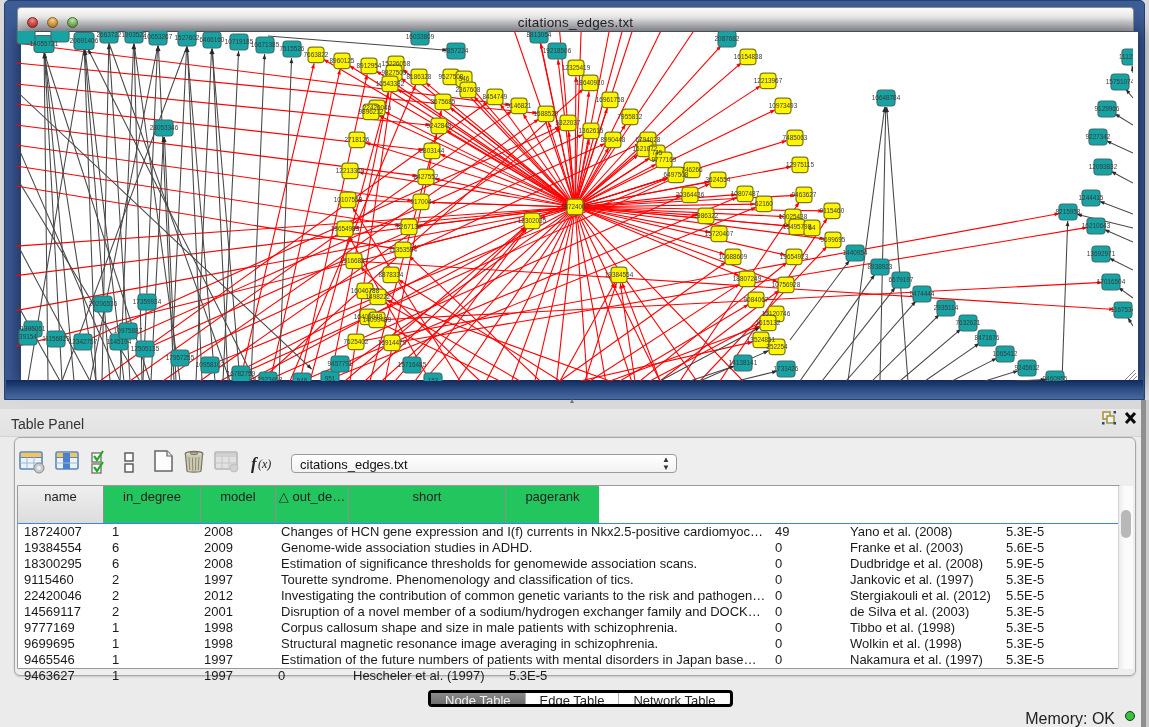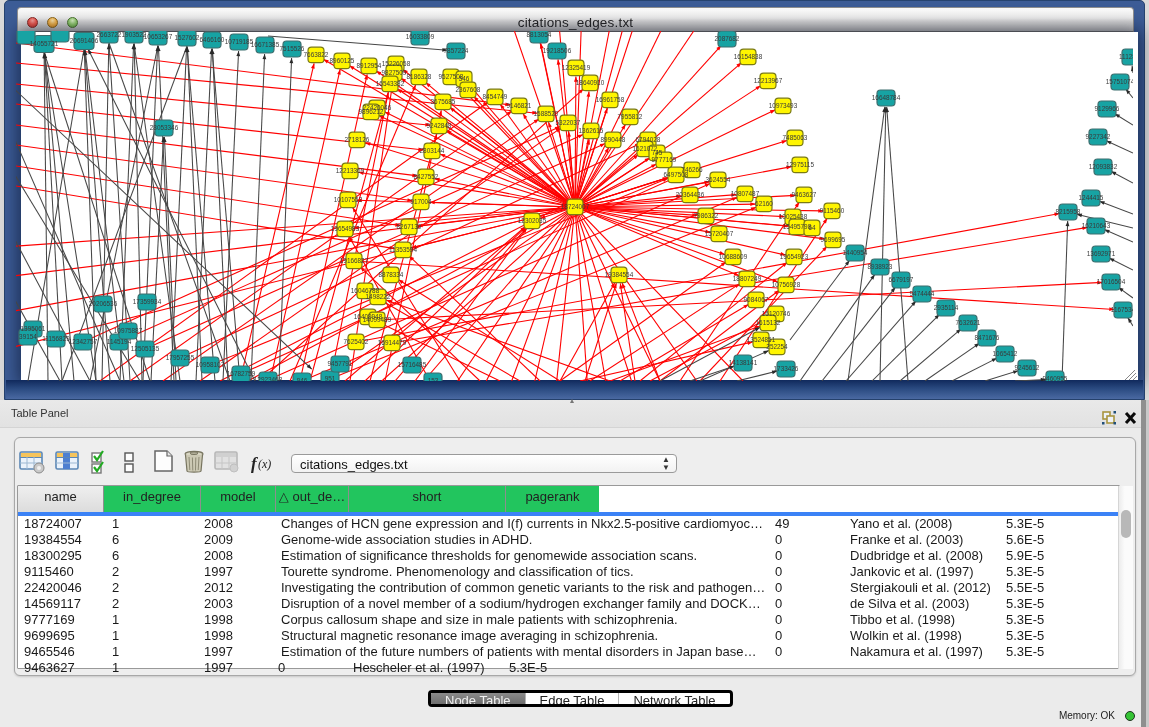--- a/index.html
+++ b/index.html
@@ -5,46 +5,46 @@
 .win{position:absolute;left:4px;top:0;width:1141px;height:400px;background:#3c5c96;border:1px solid #26436f;border-radius:5px 5px 0 0}
 .win .bot{position:absolute;left:1px;right:1px;bottom:0;height:19px;background:linear-gradient(180deg,#10295c 0%,#2a4a80 45%,#4a69a2 100%)}
 .titlebar{position:absolute;left:12px;top:6px;width:1117px;height:25px;background:linear-gradient(180deg,#fbfbfb 0%,#ededed 42%,#d8d8d8 58%,#bdbdbd 100%);border:1px solid #8f8f8f;border-bottom:1px solid #707070;border-radius:4px 4px 0 0}
 .tl{position:absolute;top:9px;width:11px;height:11px;border-radius:50%}
 .tl.r{left:9px;background:radial-gradient(circle at 50% 30%,#f7a19b 0%,#ef5a50 45%,#dc4a40 70%,#b03028 100%);border:1px solid #8c2622}
 .tl.y{left:29px;background:radial-gradient(circle at 50% 30%,#fbe3a9 0%,#f2b54d 45%,#e8a238 70%,#bd7f1d 100%);border:1px solid #8f6614}
 .tl.g{left:49px;background:radial-gradient(circle at 50% 30%,#d9f2c3 0%,#97cf74 45%,#7fbd5b 70%,#5d9440 100%);border:1px solid #49762c}
 .title{position:absolute;top:7px;left:0;width:100%;text-align:center;font-size:13.5px;font-weight:normal;color:#262626;letter-spacing:0.2px}
 .canvas{position:absolute;left:16px;top:31px;width:1117px;height:350px;background:#fff;box-shadow:0 0 16px 3px rgba(2,8,30,0.55)}
 .rsz{position:absolute;right:0;bottom:0;width:16px;height:13px}
-.tptitle{position:absolute;left:0;top:400px;width:1149px;height:28px;background:linear-gradient(180deg,#e9e9e9,#e2e2e2);border-bottom:1px solid #d4d4d4;font-size:11px;color:#333}
+.tptitle{position:absolute;left:0;top:409px;width:1149px;height:28px;background:linear-gradient(180deg,#e9e9e9,#e2e2e2);border-bottom:1px solid #d4d4d4;font-size:14px;color:#333}
 .tptitle span{position:absolute;left:11px;top:7px}
 .panel{position:absolute;left:14px;top:437px;width:1122px;height:239px;background:#eeeeee;border:1px solid #a8a8a8;border-radius:6px;box-shadow:0 1px 2px rgba(0,0,0,.15)}
 .combo{position:absolute;left:276px;top:16px;width:386px;height:19px;background:linear-gradient(180deg,#ffffff,#f2f2f2);border:1px solid #9a9a9a;border-radius:4px;font-size:13px;color:#111}
 .combo span{position:absolute;left:8px;top:2px}
 .combo .ud{position:absolute;right:6px;top:1px;font-size:8px;color:#333;line-height:8px}
 .tblwrap{position:absolute;left:2px;top:47px;width:1103px;height:184px;background:#fff;border:1px solid #999;border-radius:1px}
-.thead{display:flex;height:30px;border-bottom:4px solid #3b82f6;font-size:13px;color:#222}
+.thead{display:flex;height:38px;border-bottom:1px solid #3b82f6;font-size:13px;color:#222}
 .th{border-right:1px solid #8e8e8e;text-align:center;line-height:22px;background:#22c55e;overflow:hidden;white-space:nowrap}
 .th.g{background:linear-gradient(180deg,#efefef,#dcdcdc)}
 .tr{display:flex;height:16px;font-size:13px;color:#1a1a1a;line-height:16px;white-space:nowrap}
 .tr>div{overflow:hidden}
 .c1{width:86px;padding-left:6px}
 .c2{width:97px;padding-left:8px}
 .c3{width:75px;padding-left:3px}
 .c4{width:497px;padding-left:5px}
 .c5{width:73px;padding-left:2px}
 .c6{width:157px;padding-left:4px}
 .c7{width:93px;padding-left:3px}
 .vsb{position:absolute;right:2px;top:48px;width:15px;height:183px;background:linear-gradient(90deg,#ececec,#fbfbfb 40%);border-left:1px solid #d5d5d5}
 .vsb .thumb{position:absolute;left:2px;top:24px;width:10px;height:28px;background:#b8b8b8;border-radius:5px}
 .tabs{position:absolute;left:428px;top:690px;height:17px;display:flex;font-size:13px;border:3px solid #000000;border-radius:4px;overflow:hidden;background:#fff}
 .tab{padding:0 14px;line-height:16px;color:#222}
 .tab.sel{background:linear-gradient(180deg,#8a8a8a,#6e6e6e);color:#f2f2f2}
 .tab+.tab{border-left:1px solid #b5b5b5}
-.mem{position:absolute;right:34px;top:710px;font-size:10px;color:#222}
+.mem{position:absolute;right:34px;top:710px;font-size:16px;color:#222}
 .dot{position:absolute;right:14px;top:711px;width:10px;height:10px;border-radius:50%;background:#35c435;border:1.5px solid #1e3320}
 .paneicons{position:absolute;top:411px;right:7px;width:40px;height:14px}
 </style></head>
 <body>
 <div class="win">
   <div class="titlebar">
     <div class="tl r"></div>
       <div class="tl y"></div>
       <div class="tl g"></div>
     <div class="title">citations_edges.txt</div>
@@ -868,21 +868,21 @@
         <div class="c2">2</div>
         <div class="c3">2012</div>
         <div class="c4">Investigating the contribution of common genetic variants to the risk and pathogen…</div>
         <div class="c5">0</div>
         <div class="c6">Stergiakouli et al. (2012)</div>
         <div class="c7">5.5E-5</div>
       </div>
 <div class="tr">
         <div class="c1">14569117</div>
         <div class="c2">2</div>
-        <div class="c3">2003</div>
+        <div class="c3">2001</div>
         <div class="c4">Disruption of a novel member of a sodium/hydrogen exchanger family and DOCK…</div>
         <div class="c5">0</div>
         <div class="c6">de Silva et al. (2003)</div>
         <div class="c7">5.3E-5</div>
       </div>
 <div class="tr">
         <div class="c1">9777169</div>
         <div class="c2">1</div>
         <div class="c3">1998</div>
         <div class="c4">Corpus callosum shape and size in male patients with schizophrenia.</div>

